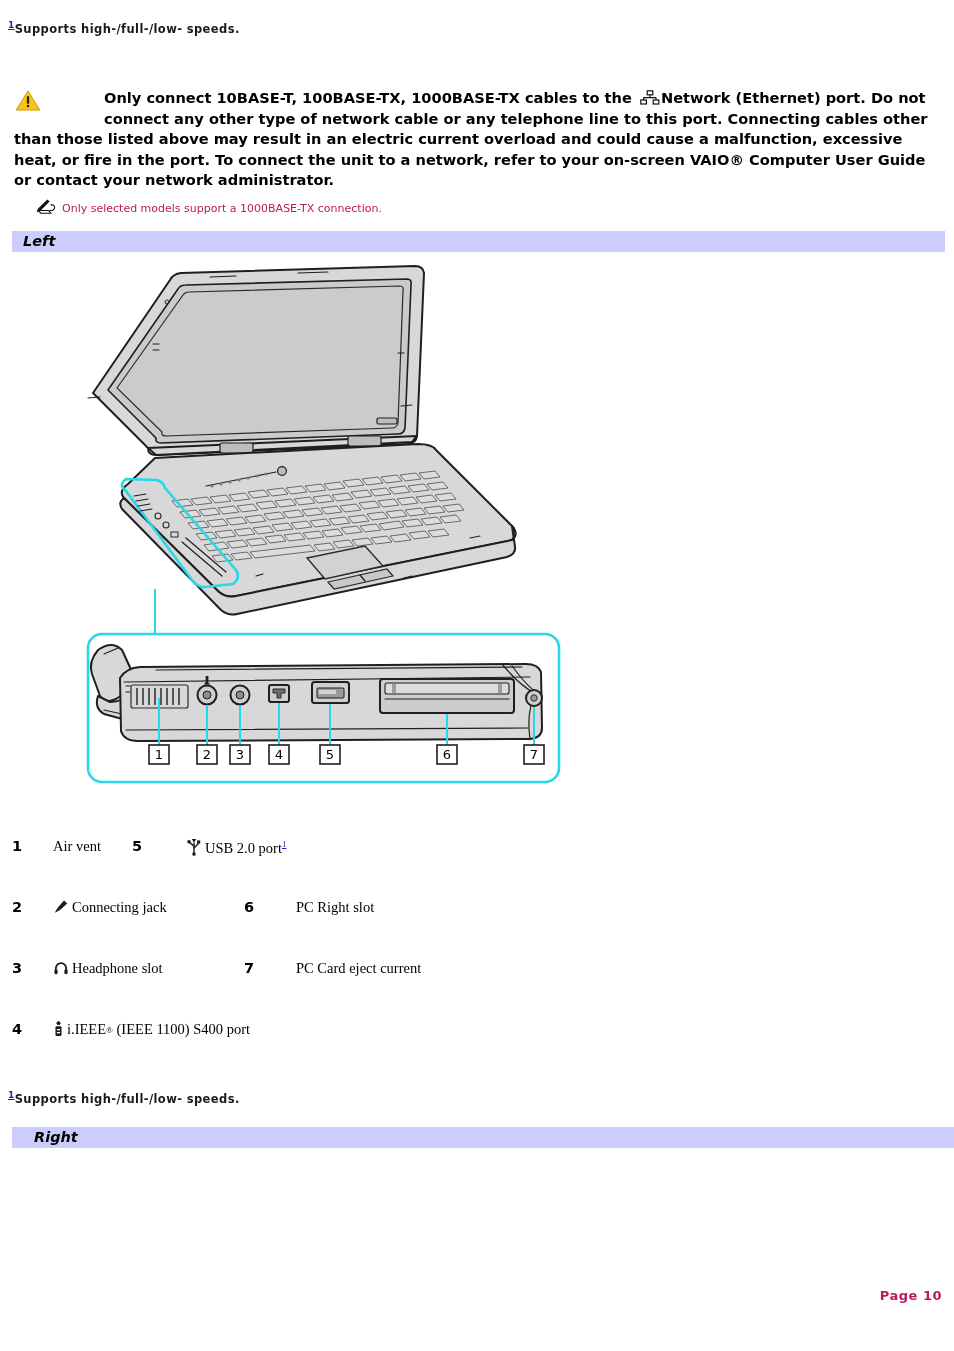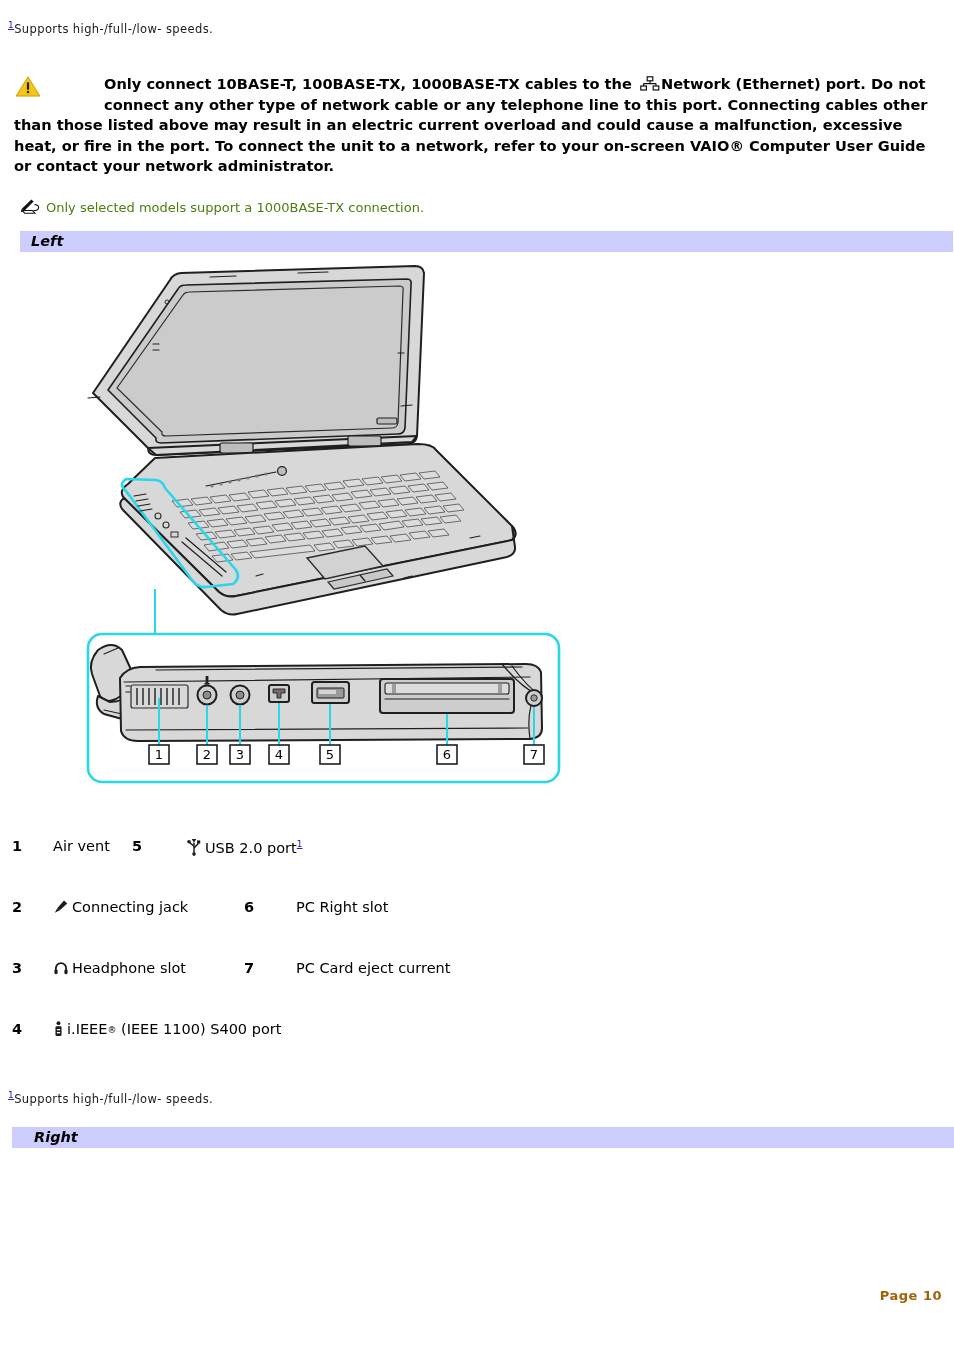--- a/index.html
+++ b/index.html
@@ -17,33 +17,34 @@
   }
 
   
   .footnote {
     position: absolute;
     font-family: "DejaVu Sans", "Liberation Sans", sans-serif;
     font-size: 11.5px;
     letter-spacing: 0.4px;
     color: #1a1a1a;
     white-space: nowrap;
+    font-weight: bold;
   }
   .fn-marker {
     color: #2222cc;
     font-size: 9px;
     vertical-align: super;
     text-decoration: underline;
   }
 
   
   .warn-block {
     position: absolute;
     left: 14px;
-    top: 74px;
+    top: 88px;
     width: 928px;
     font-weight: bold;
     font-size: 14.6px;
     line-height: 20.5px;
     color: #000;
   }
   .warn-icon {
     float: left;
     width: 28px;
     height: 22px;
@@ -54,25 +55,25 @@
     display: inline-block;
     width: 20px;
     height: 15px;
     vertical-align: -2px;
     margin: 0 1px 0 3px;
   }
 
   
   .note-block {
     position: absolute;
-    left: 20px;
+    left: 36px;
     top: 198px;
-    font-size: 13px;
+    font-size: 11px;
     line-height: 20px;
-    color: #4d7c0f;
+    color: #be185d;
     white-space: nowrap;
   }
   .note-icon {
     display: inline-block;
     width: 21px;
     height: 17px;
     vertical-align: -3px;
     margin-right: 5px;
   }
 
@@ -86,21 +87,21 @@
   }
   .section-bar span {
     display: block;
     padding-left: 11px;
     line-height: 21px;
     font-size: 14.5px;
     font-weight: bold;
     font-style: italic;
     color: #000;
   }
-  #bar-left  { top: 231px; margin-left: 8px; }
+  #bar-left  { top: 231px; }
   #bar-right { top: 1127px; padding-left: 11px; }
 
   
   #illustration {
     position: absolute;
     left: 60px;
     top: 258px;
     width: 540px;
     height: 545px;
   }
@@ -121,20 +122,21 @@
     position: absolute;
     font-size: 14.5px;
     font-weight: bold;
     color: #000;
   }
   .lg-txt {
     position: absolute;
     font-size: 14.5px;
     color: #000;
     white-space: nowrap;
+    font-family: Liberation Serif, serif;
   }
   .lg-icon {
     display: inline-block;
     vertical-align: -3px;
     margin-right: 3px;
   }
   .reg {
     font-size: 9px;
     vertical-align: 1px;
   }
@@ -149,21 +151,21 @@
   .r1-c2-txt { left: 178px; }
 
   
   #page-number {
     position: absolute;
     right: 12px;
     top: 1288px;
     font-size: 13px;
     font-weight: bold;
     letter-spacing: 0.5px;
-    color: #a16207;
+    color: #be185d;
   }
 </style>
 </head>
 <body>
 
 <div class="footnote" style="left:8px; top:20px;">
   <span class="fn-marker">1</span><span>Supports high-/full-/low- speeds.</span>
 </div>
 
 <div class="warn-block">

